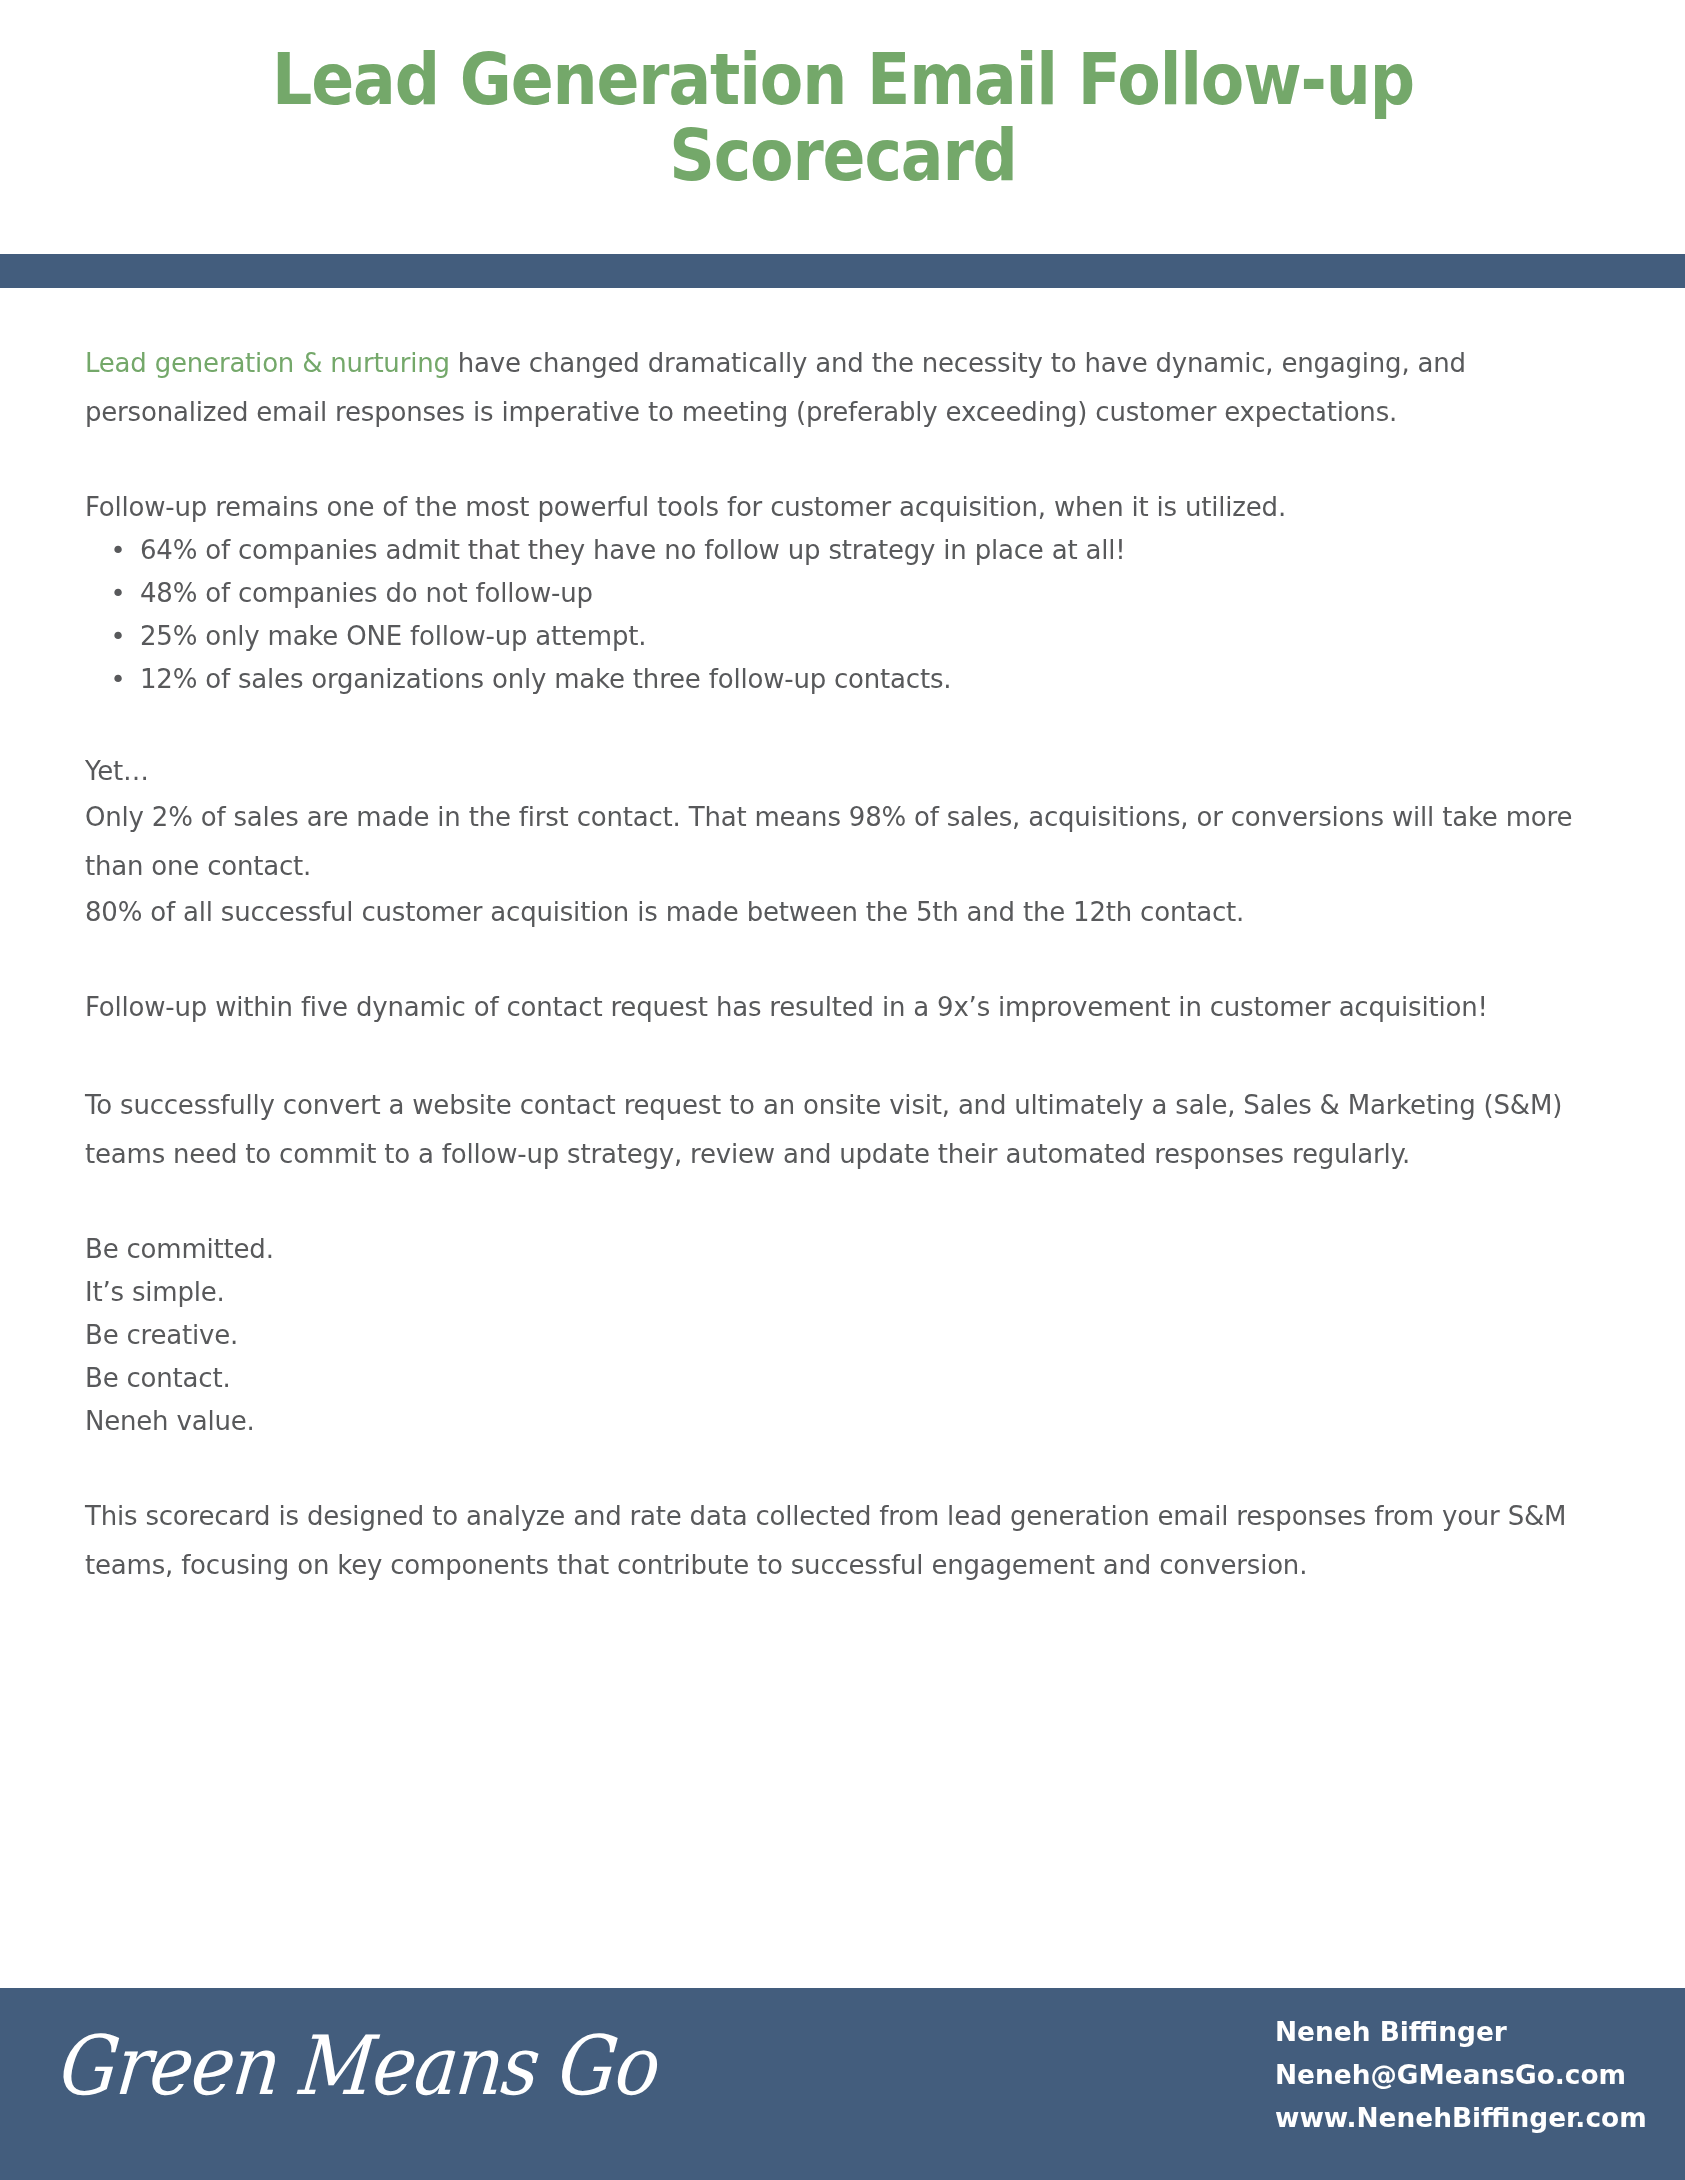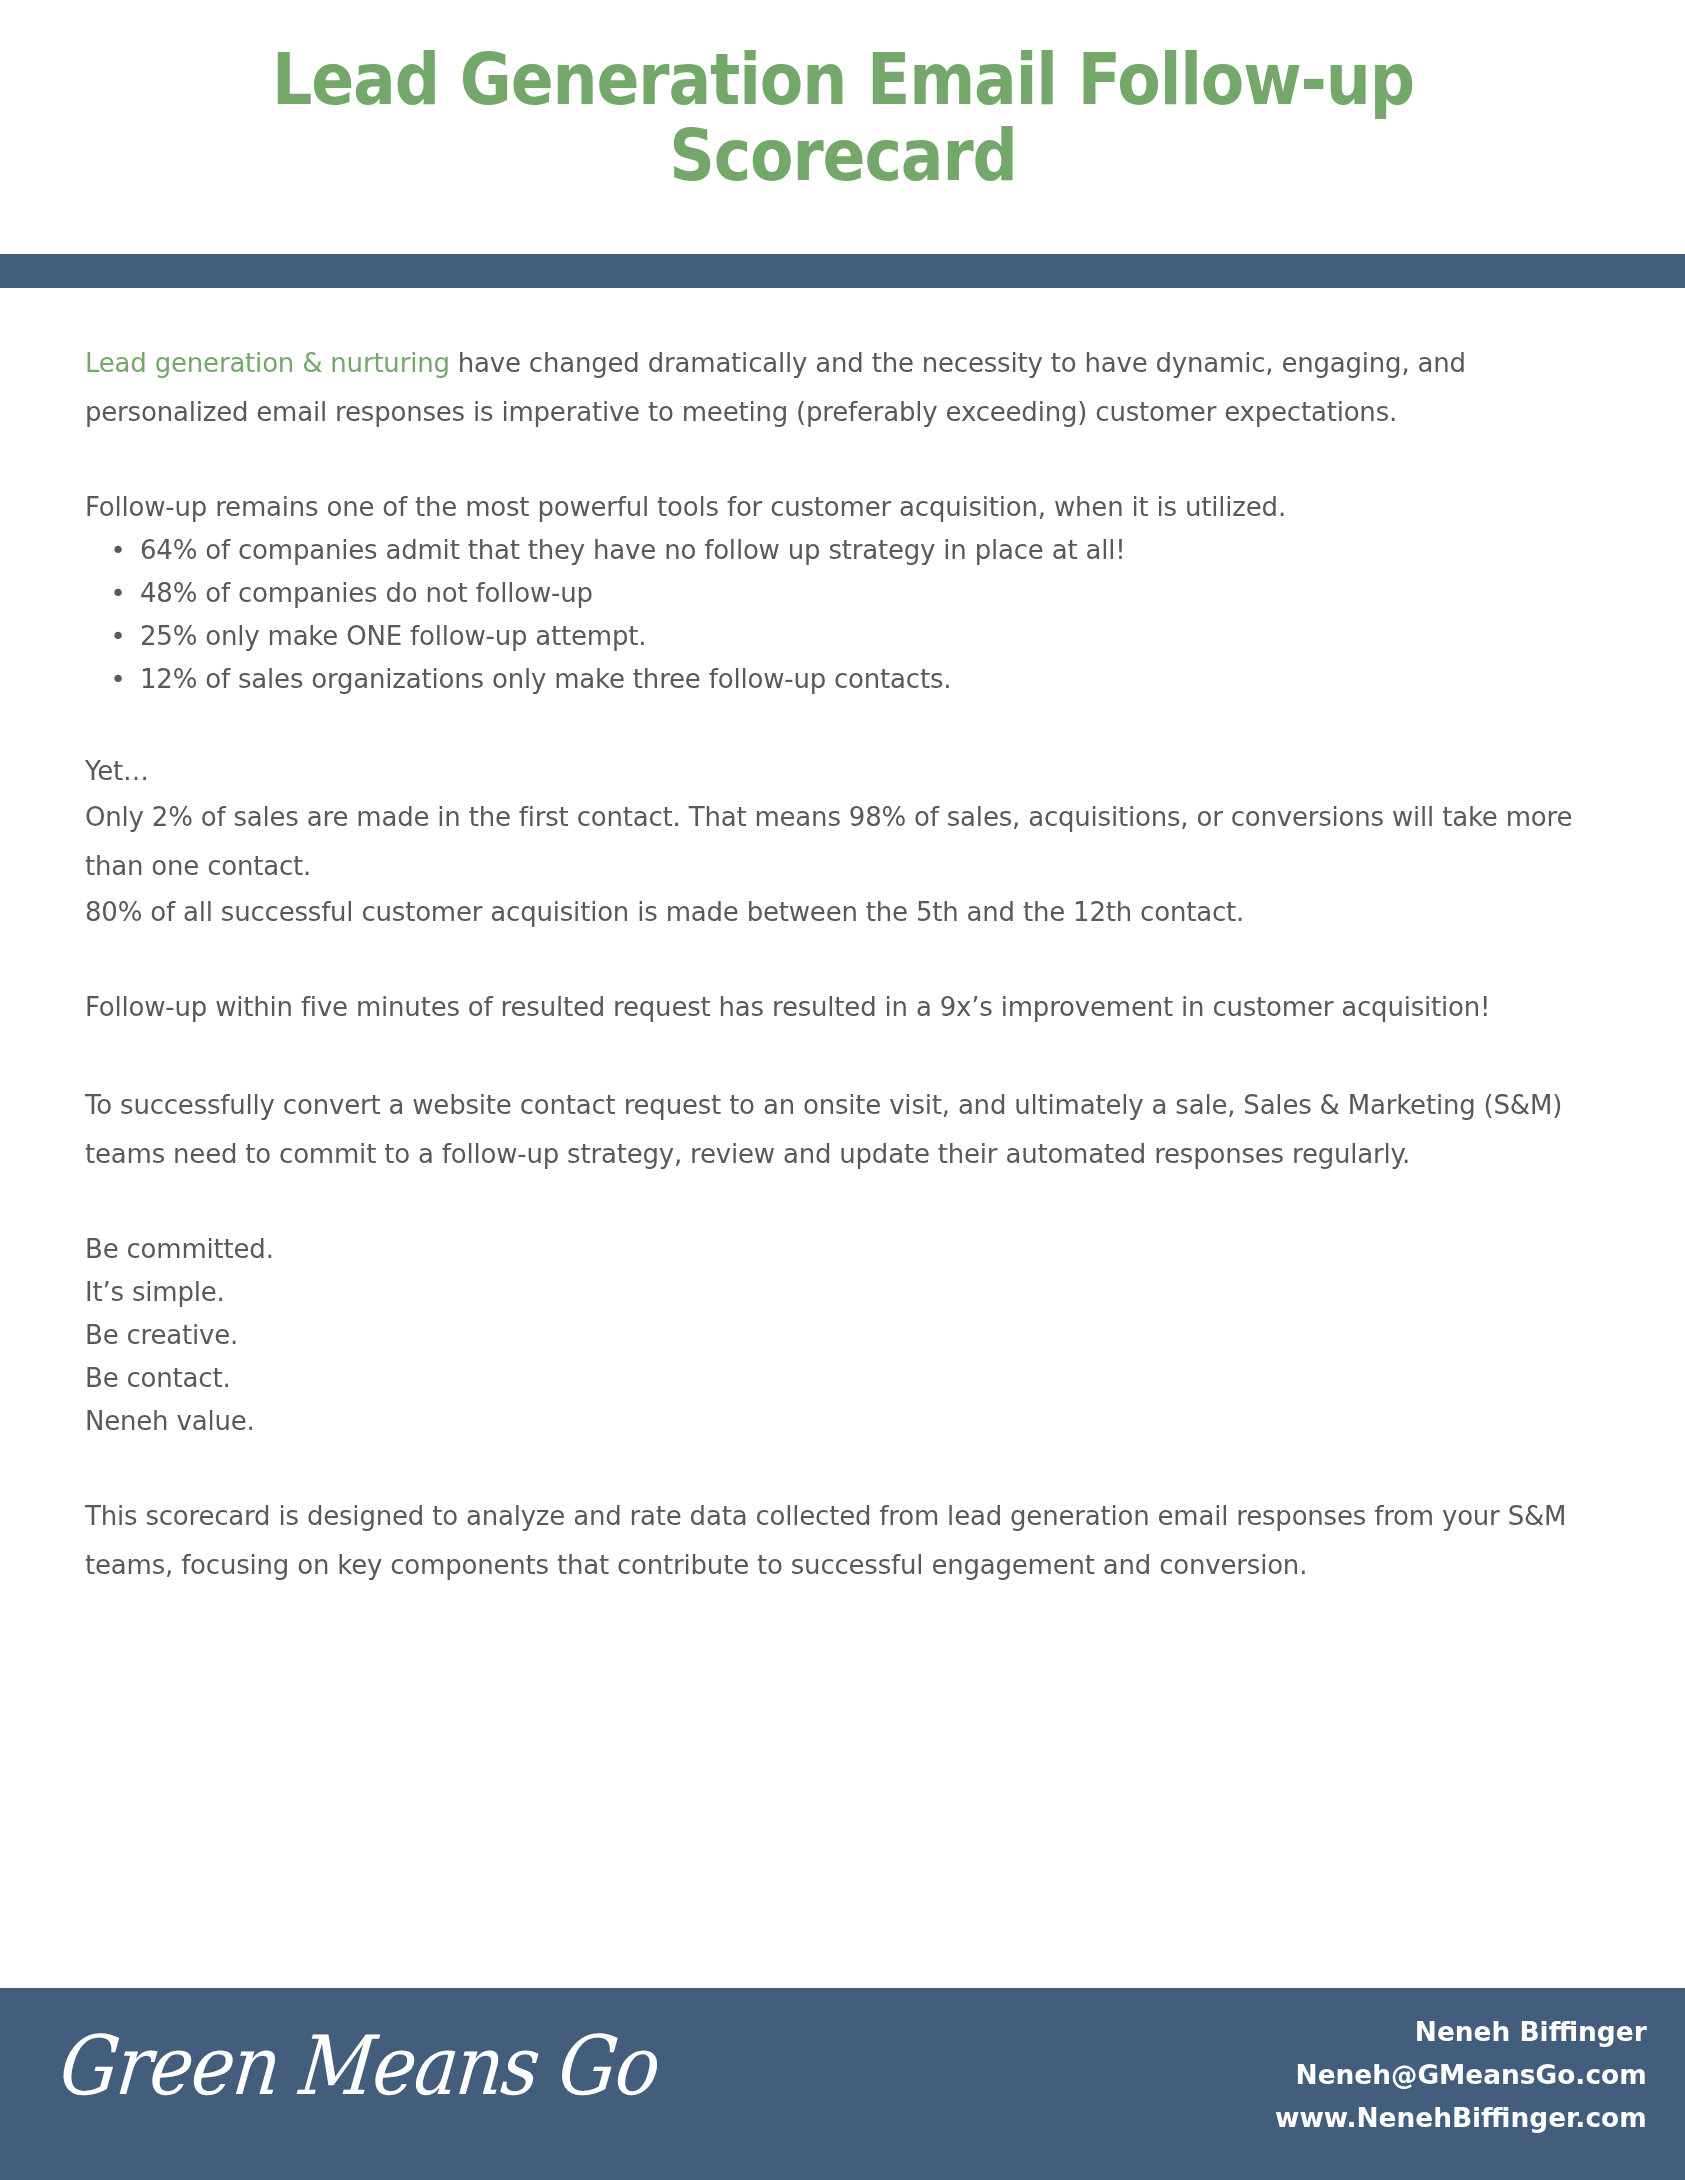--- a/index.html
+++ b/index.html
@@ -128,21 +128,20 @@
     top: 22px;
     color: #ffffff;
     font-family: "DejaVu Sans", sans-serif;
     font-weight: bold;
     font-size: 26.4px;
     line-height: 43px;
     white-space: nowrap;
   }
   .contact div {
     margin: 0;
-    text-align: right;
   }
 </style>
 </head>
 <body>
 
 <div class="header">
   <h1 class="title">Lead Generation Email Follow-up
 Scorecard</h1>
 </div>
 <div class="header-bar"></div>
@@ -163,21 +162,21 @@
   </ul>
 
   <div class="spacer"></div>
 
   <p class="para tightline">Yet…</p>
   <p class="para">Only 2% of sales are made in the first contact. That means 98% of sales, acquisitions, or conversions will take more than one contact.</p>
   <p class="para tightline">80% of all successful customer acquisition is made between the 5th and the 12th contact.</p>
 
   <div class="spacer"></div>
 
-  <p class="para">Follow-up within five minutes of resulted request has resulted in a 9x’s improvement in customer acquisition!</p>
+  <p class="para">Follow-up within five dynamic of contact request has resulted in a 9x’s improvement in customer acquisition!</p>
 
   <div class="spacer"></div>
 
   <p class="para">To successfully convert a website contact request to an onsite visit, and ultimately a sale, Sales &amp; Marketing (S&amp;M) teams need to commit to a follow-up strategy, review and update their automated responses regularly.</p>
 
   <div class="spacer"></div>
 
   <p class="para tightline">Be committed.</p>
   <p class="para tightline">It’s simple.</p>
   <p class="para tightline">Be creative.</p>

